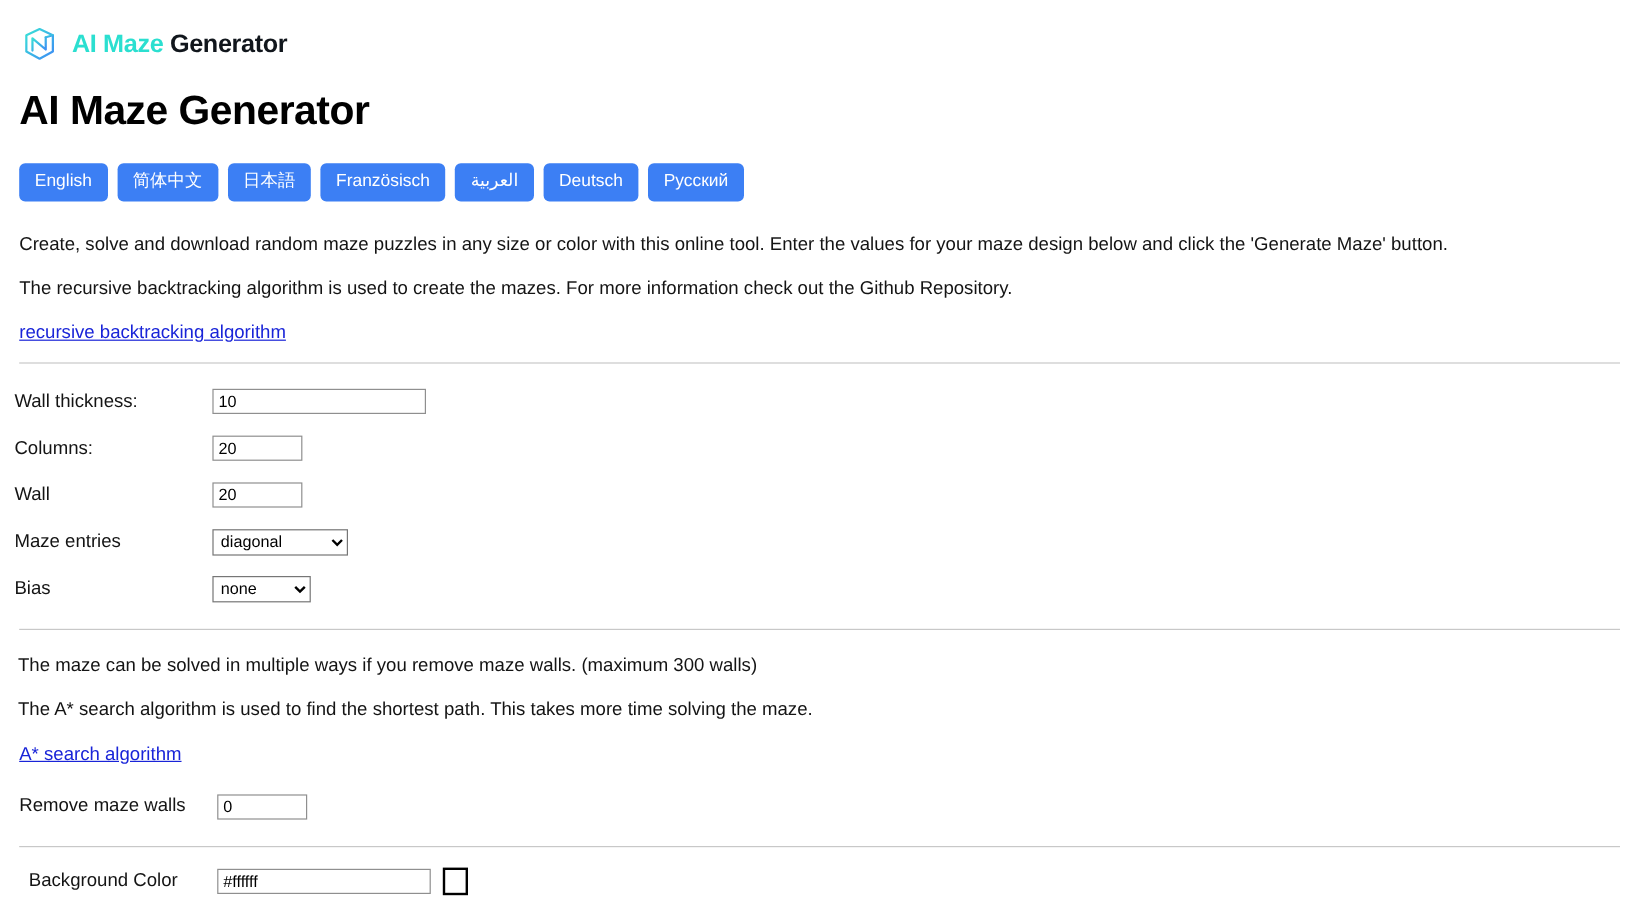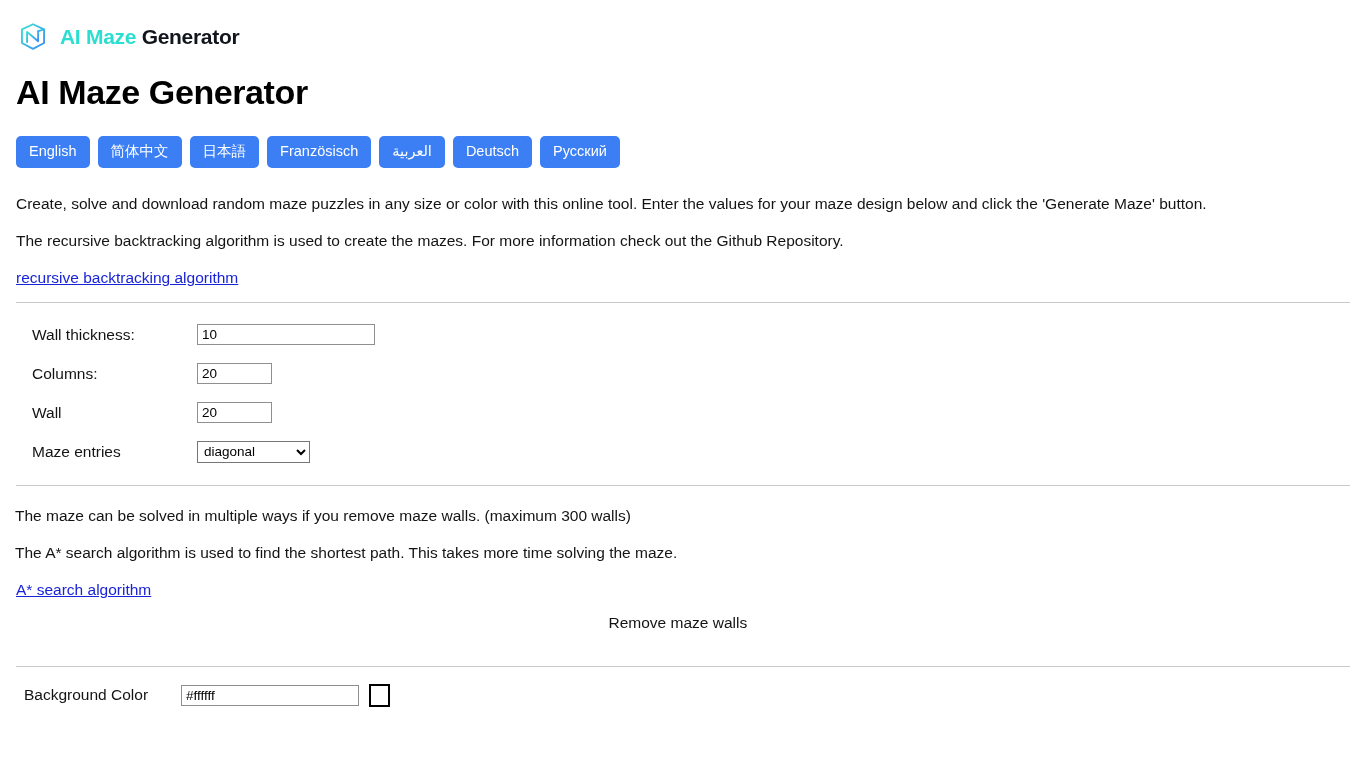--- a/index.html
+++ b/index.html
@@ -98,21 +98,21 @@
     width: 1334px;
     height: 0;
   }
 
   
   .form-block { margin-top: 12px; }
   .form-row {
     display: flex;
     align-items: center;
     height: 39px;
-    padding-left: 32px;
+    padding-left: 12px;
   }
   .form-label {
     width: 165px;
     flex: 0 0 165px;
     font-size: 15.5px;
     color: #141414;
   }
   .txt-input {
     height: 21px;
     border: 1px solid #8f8f8f;
@@ -150,21 +150,20 @@
     color: #141414;
   }
   .mid-para-2 { margin-top: 17px; }
 
   .remove-row {
     display: flex;
     align-items: center;
     height: 38px;
     padding-left: 16px;
     margin-top: 14px;
-    flex-direction: column;
   }
   .remove-label {
     width: 165px;
     flex: 0 0 165px;
     font-size: 15.5px;
     color: #141414;
   }
 
   
   .colors-hint {
@@ -260,20 +259,26 @@
     <input class="txt-input narrow" type="text" value="20" style="">
   </div>
 
   <div class="form-row">
     <span class="form-label">Maze entries</span>
     <select class="sel-input sel-entries">
       <option>diagonal</option>
     </select>
   </div>
 
+  <div class="form-row">
+    <span class="form-label">Bias</span>
+    <select class="sel-input sel-bias">
+      <option>none</option>
+    </select>
+  </div>
 
 </div>
 
 <hr class="divider">
 
 
 <div class="mid-block">
   <p class="mid-para">The maze can be solved in multiple ways if you remove maze walls. (maximum 300 walls)</p>
   <p class="mid-para mid-para-2">The A* search algorithm is used to find the shortest path. This takes more time solving the maze.</p>
   <a class="doc-link" href="#">A* search algorithm</a>

